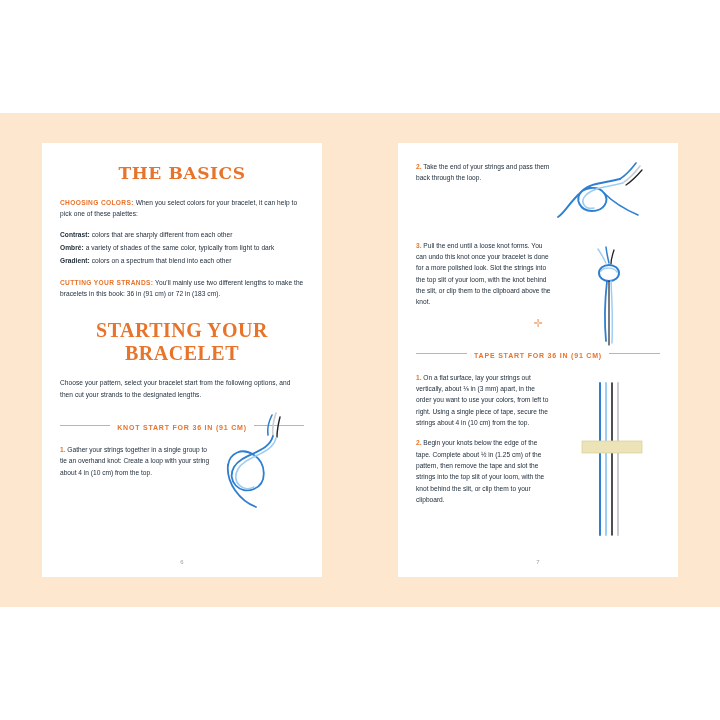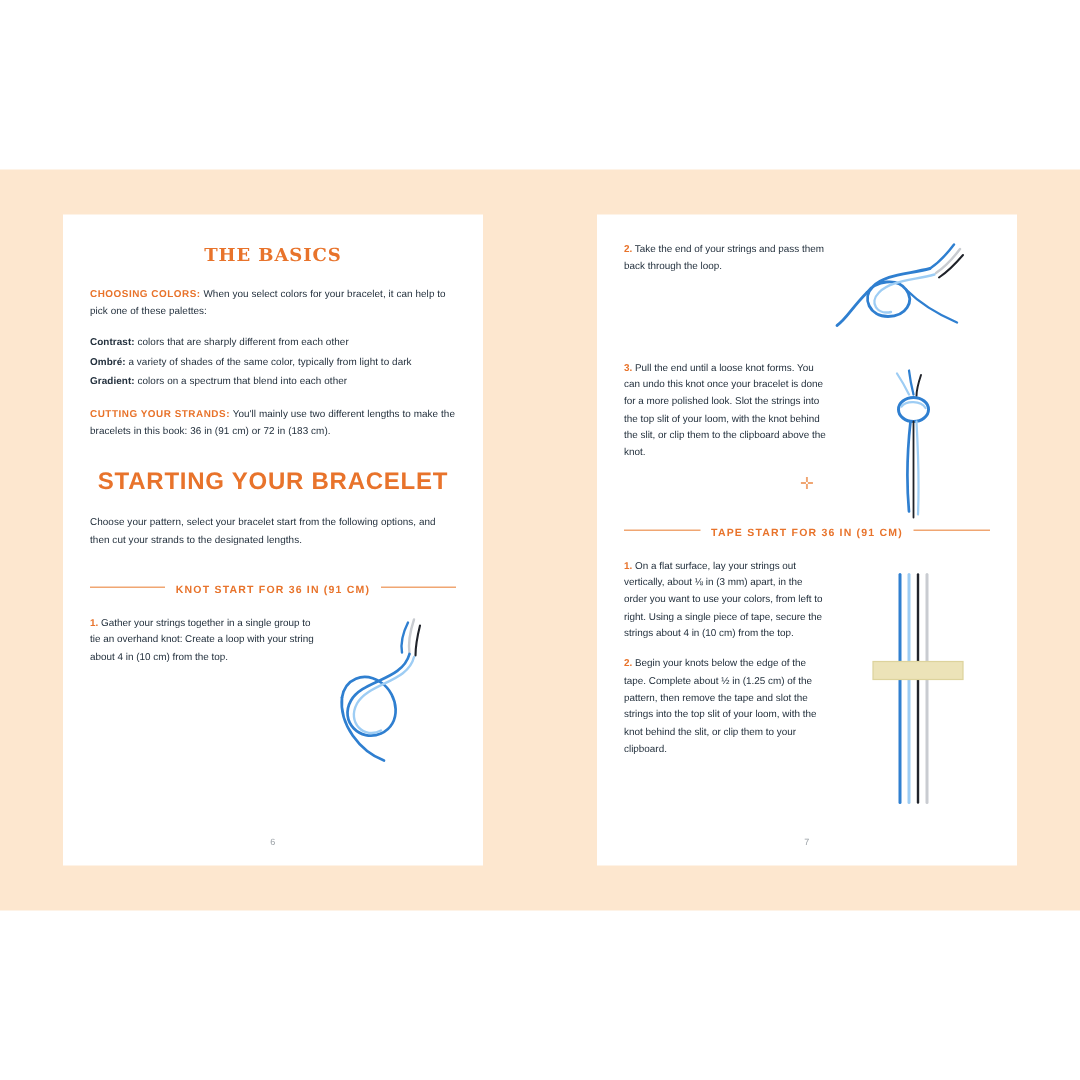--- a/index.html
+++ b/index.html
@@ -47,30 +47,30 @@
     text-align: center;
     font-size: 6px;
     color: #9aa0a6;
     letter-spacing: 0.4px;
   }
 
   h1.section-title {
     font-family: "DejaVu Serif", serif;
     font-weight: bold;
     color: #e8732b;
-    font-size: 12px;
+    font-size: 17px;
     letter-spacing: 0.6px;
     text-align: center;
     margin: 6px 0 14px 0;
   }
   h2.section-title {
-    font-family: Liberation Sans, sans-serif;
-    font-weight: bold;
-    color: #e8732b;
-    font-size: 16px;
+    font-family: Liberation Serif, serif;
+    font-weight: bold;
+    color: #e8732b;
+    font-size: 20px;
     letter-spacing: 0.5px;
     text-align: center;
     margin: 20px 0 12px 0;
   }
 
   p.body {
     font-size: 6.6px;
     line-height: 1.72;
     color: #23303d;
     margin: 0 0 9px 0;

